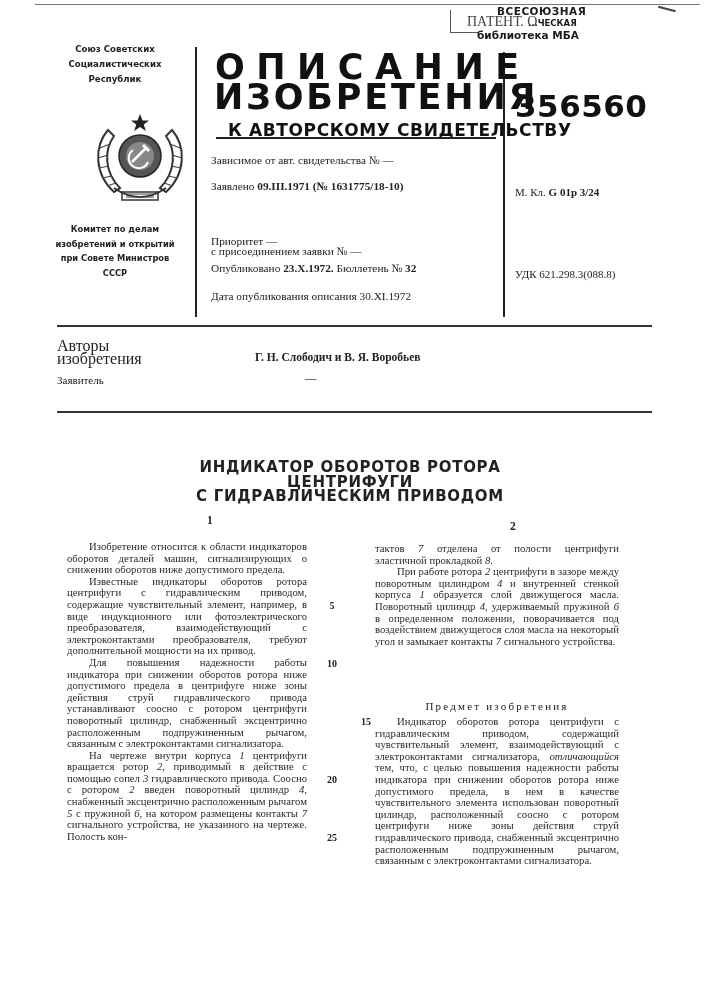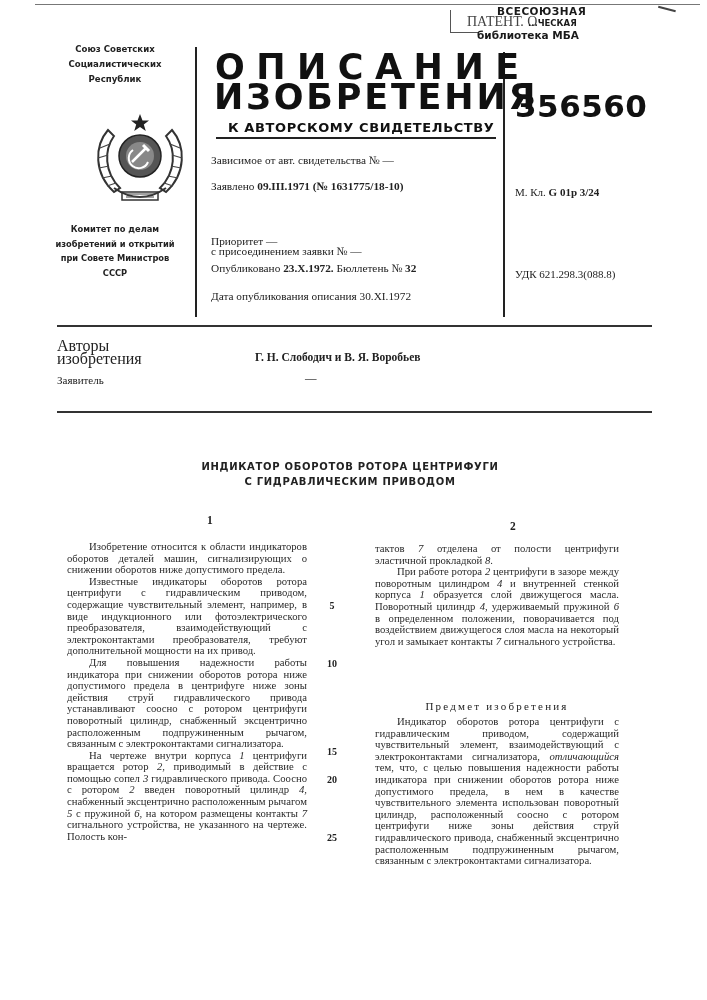--- a/index.html
+++ b/index.html
@@ -26,37 +26,37 @@
   .stamp-line3 { position: absolute; left: 37px; top: 25px; font-size: 10.5px; font-weight: bold; }
   .stamp-bracket { position: absolute; left: 10px; top: 6px; width: 1px; height: 22px; background: #555; }
   .stamp-bracket2 { position: absolute; left: 10px; top: 28px; width: 28px; height: 1px; background: #555; }
   .stamp-slash { position: absolute; left: 218px; top: 4px; width: 18px; height: 1.5px; background: #444; transform: rotate(15deg); }
 
   .title1 { left: 215px; top: 48px; font-family: "DejaVu Sans", sans-serif; font-weight: bold;
     font-size: 35px; letter-spacing: 11.5px; line-height: 38px; color: #111; }
   .title2 { left: 214px; top: 78px; font-family: "DejaVu Sans", sans-serif; font-weight: bold;
     font-size: 35px; letter-spacing: 2.8px; line-height: 38px; color: #111; }
   .subtitle { left: 228px; top: 120px; font-family: "DejaVu Sans", sans-serif; font-weight: bold;
-    font-size: 13px; letter-spacing: 0.6px; color: #111; }
+    font-size: 17px; letter-spacing: 0.6px; color: #111; }
   .subtitle-line { left: 216px; top: 137px; width: 280px; height: 1.5px; background: #222; }
 
   .patent-num { left: 515px; top: 48px; font-family: "DejaVu Sans", sans-serif; font-weight: bold; font-size: 31px; color: #111; letter-spacing: 0.5px; margin-top: 40px; }
 
   .meta { left: 211px; font-size: 11.3px; color: #222; white-space: nowrap; }
   .meta b { font-weight: bold; }
   .classif { left: 515px; font-size: 11px; white-space: nowrap; color: #222; }
 
   .hline { height: 1.5px; background: #333; }
   .authors-lbl { left: 57px; top: 339px; font-size: 16px; line-height: 13px; color: #222; }
   .authors-names { left: 255px; top: 351px; font-size: 11.5px; font-weight: bold; color: #222; }
   .applicant-lbl { left: 57px; top: 374px; font-size: 11px; color: #222; }
   .applicant-val { left: 305px; top: 372px; font-size: 11.5px; color: #222; }
 
   .inv-title { left: 150px; top: 460px; width: 400px; text-align: center; font-family: "DejaVu Sans", sans-serif;
-    font-weight: bold; font-size: 10px; letter-spacing: 0.7px; line-height: 14.5px; color: #222; }
+    font-weight: bold; font-size: 15px; letter-spacing: 0.7px; line-height: 14.5px; color: #222; }
   .col-num { font-weight: bold; font-size: 11.5px; color: #222; }
 
   .col { font-size: 10.7px; line-height: 11.6px; color: #2a2a2a; text-align: justify; }
   .col p { margin: 0; text-indent: 22px; }
   .col-left { left: 67px; top: 541px; width: 240px; }
   .col-right { left: 375px; top: 543px; width: 244px; }
   .line-num { left: 322px; font-weight: bold; font-size: 10px; color: #222; width: 20px; text-align: center; }
   .section-h { left: 375px; top: 700px; width: 244px; text-align: center; font-size: 11px; letter-spacing: 2.2px; color: #222; }
   .col-right2 { left: 375px; top: 716px; width: 244px; }
   i { font-style: italic; }
@@ -179,21 +179,21 @@
 
 <div class="abs col col-left">
   <p>Изобретение относится к области индикаторов оборотов деталей машин, сигнализирующих о снижении оборотов ниже допустимого предела.</p>
   <p>Известные индикаторы оборотов ротора центрифуги с гидравлическим приводом, содержащие чувствительный элемент, например, в виде индукционного или фотоэлектрического преобразователя, взаимодействующий с электроконтактами преобразователя, требуют дополнительной мощности на их привод.</p>
   <p>Для повышения надежности работы индикатора при снижении оборотов ротора ниже допустимого предела в центрифуге ниже зоны действия струй гидравлического привода устанавливают соосно с ротором центрифуги поворотный цилиндр, снабженный эксцентрично расположенным подпружиненным рычагом, связанным с электроконтактами сигнализатора.</p>
   <p><span>На чертеже внутри корпуса </span><i>1</i><span> центрифуги вращается ротор </span><i>2</i><span>, приводимый в действие с помощью сопел </span><i>3</i><span> гидравлического привода. Соосно с ротором </span><i>2</i><span> введен поворотный цилиндр </span><i>4</i><span>, снабженный эксцентрично расположенным рычагом </span><i>5</i><span> с пружиной </span><i>6</i><span>, на котором размещены контакты </span><i>7</i><span> сигнального устройства, не указанного на чертеже. Полость кон-</span></p>
 </div>
 
 <div class="abs line-num" style="top:600px;">5</div>
 <div class="abs line-num" style="top:658px;">10</div>
-<div class="abs line-num" style="top:746px;">15</div>
+<div class="abs line-num" style="top:716px;margin-left:34px;">15</div>
 <div class="abs line-num" style="top:774px;">20</div>
 <div class="abs line-num" style="top:832px;">25</div>
 
 <div class="abs col col-right">
   <p style="text-indent:0"><span>тактов </span><i>7</i><span> отделена от полости центрифуги эластичной прокладкой </span><i>8</i><span>.</span></p>
   <p><span>При работе ротора </span><i>2</i><span> центрифуги в зазоре между поворотным цилиндром </span><i>4</i><span> и внутренней стенкой корпуса </span><i>1</i><span> образуется слой движущегося масла. Поворотный цилиндр </span><i>4</i><span>, удерживаемый пружиной </span><i>6</i><span> в определенном положении, поворачивается под воздействием движущегося слоя масла на некоторый угол и замыкает контакты </span><i>7</i><span> сигнального устройства.</span></p>
 </div>
 
 <div class="abs section-h">Предмет изобретения</div>
 

